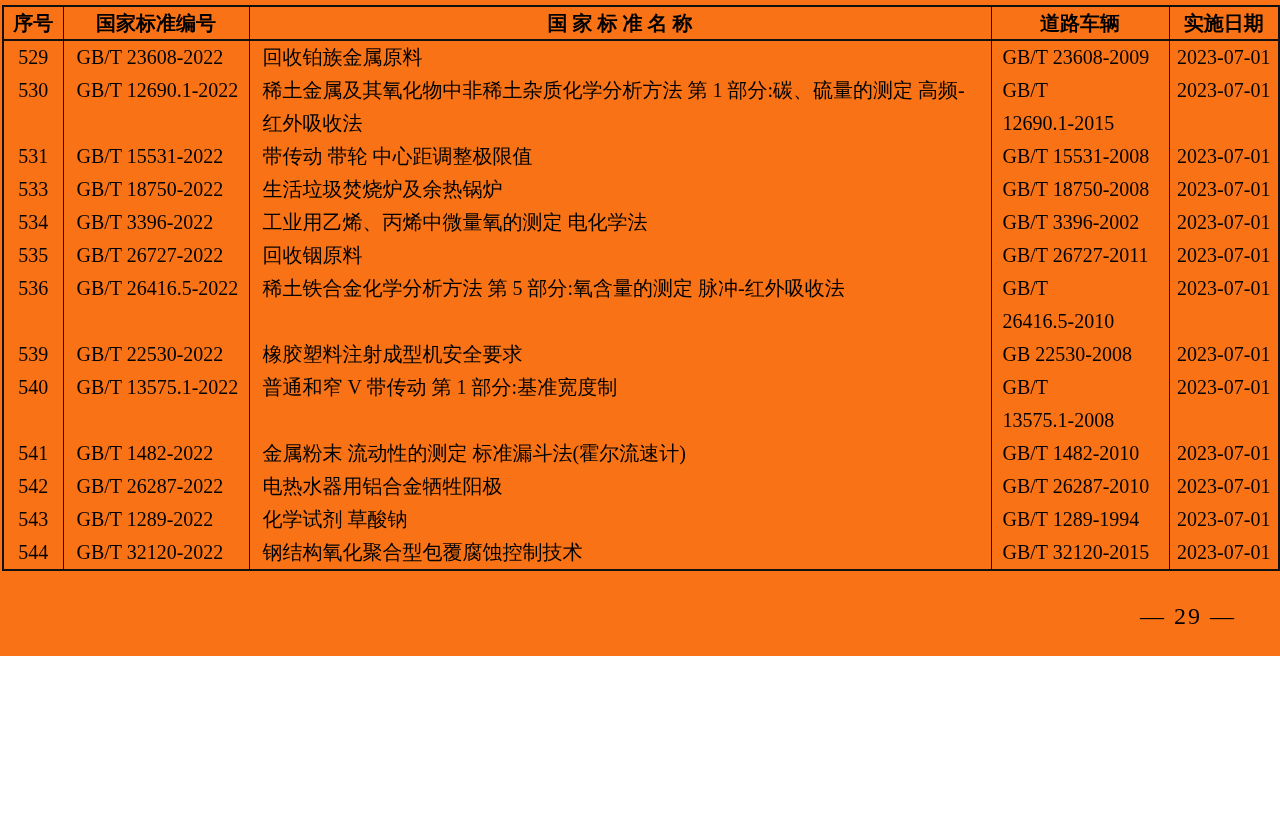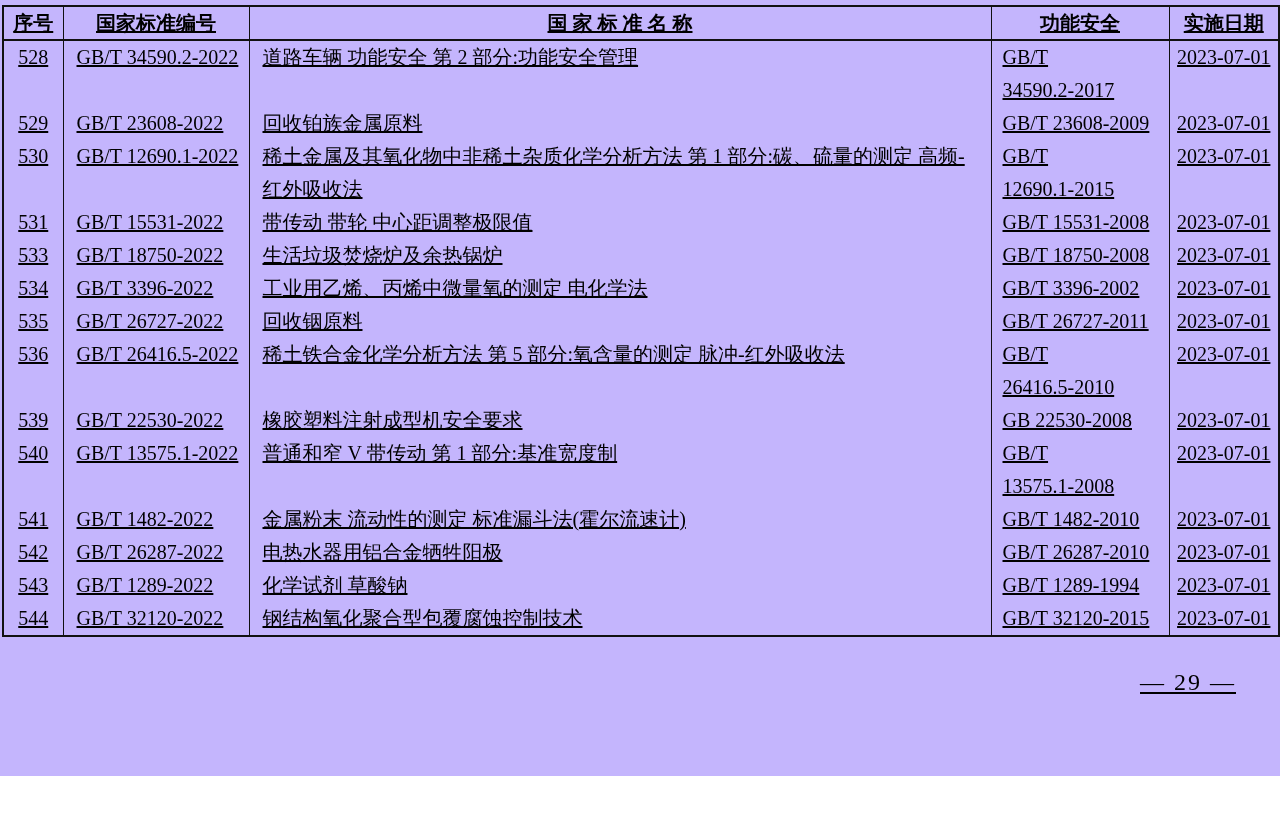--- a/index.html
+++ b/index.html
@@ -5,24 +5,23 @@
   html, body {
     margin: 0;
     padding: 0;
     background: #ffffff;
     color: #000000;
     font-family: "Liberation Serif", "DejaVu Serif", serif;
   }
   .page {
     position: relative;
     width: 1280px;
-    height: 776px;
-    background: #c4b5fd;
+    height: 656px;
+    background: #f97316;
     overflow: hidden;
-    text-decoration: underline;
   }
   table.standards-table {
     border-collapse: collapse;
     table-layout: fixed;
     width: 1276px;
     margin: 5px 2px 0 2px;
     border: 2px solid #111111;
   }
   .standards-table th {
     font-weight: bold;
@@ -70,33 +69,25 @@
       <col style="width:186px">
       <col style="width:742px">
       <col style="width:178px">
       <col style="width:110px">
     </colgroup>
     <thead>
       <tr>
         <th>序号</th>
         <th>国家标准编号</th>
         <th>国 家 标 准 名 称</th>
-        <th>功能安全</th>
+        <th>道路车辆</th>
         <th>实施日期</th>
       </tr>
     </thead>
     <tbody id="table-body">
-    <tr>
-      <td class="col-no">528</td>
-      <td class="col-code">GB/T 34590.2-2022</td>
-      <td class="col-name">道路车辆 功能安全 第 2 部分:功能安全管理</td>
-      <td class="col-repl">GB/T
-34590.2-2017</td>
-      <td class="col-date">2023-07-01</td>
-    </tr>
 
     <tr>
       <td class="col-no">529</td>
       <td class="col-code">GB/T 23608-2022</td>
       <td class="col-name">回收铂族金属原料</td>
       <td class="col-repl">GB/T 23608-2009</td>
       <td class="col-date">2023-07-01</td>
     </tr>
 
     <tr>

